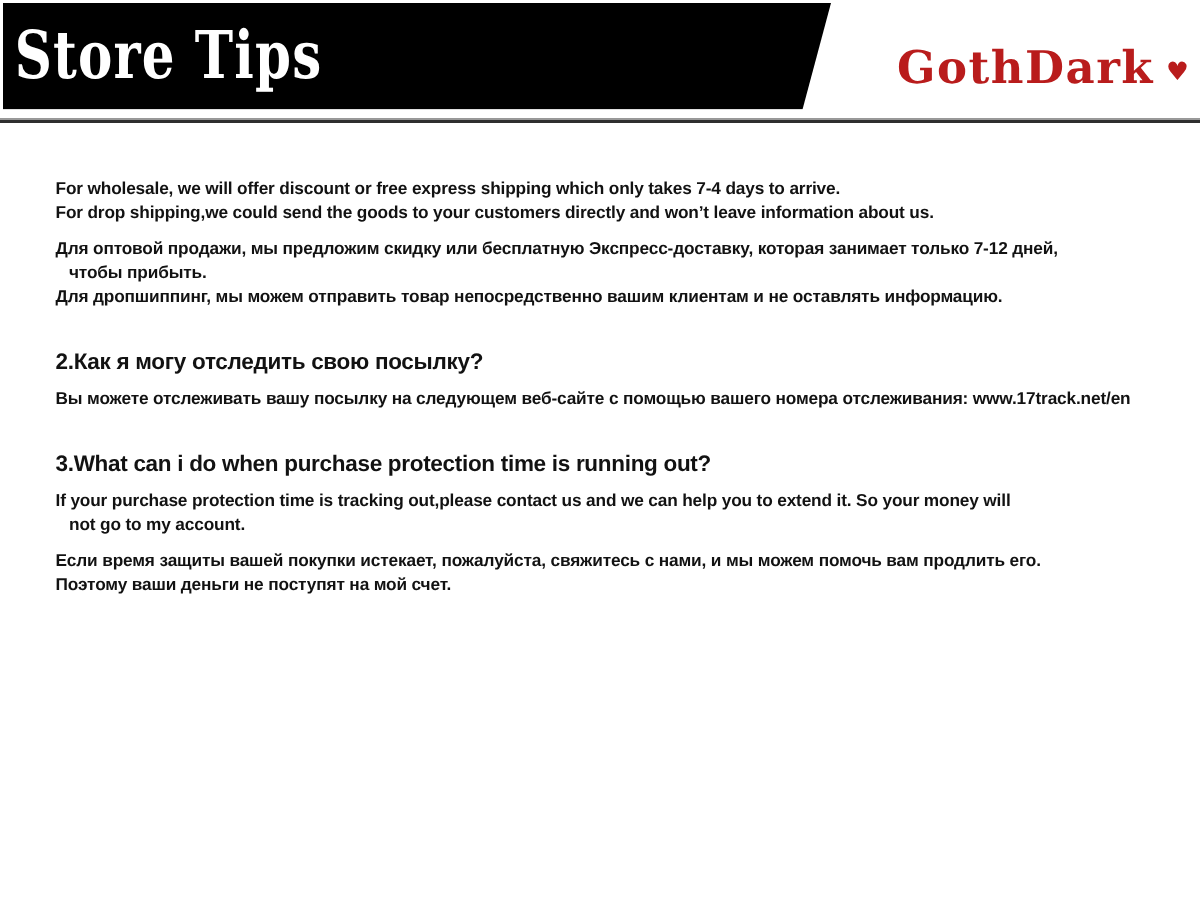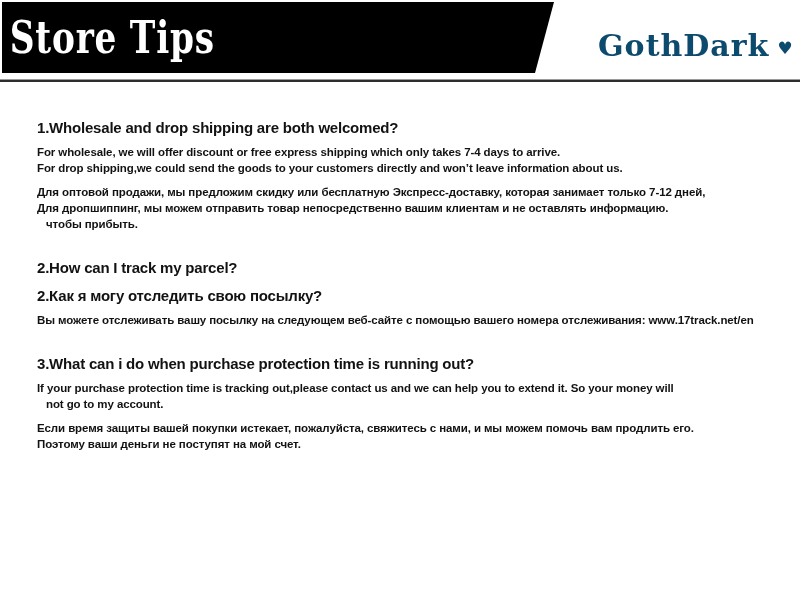--- a/index.html
+++ b/index.html
@@ -27,21 +27,21 @@
     font-size: 44px;
     line-height: 64px;
     padding-left: 10px;
     letter-spacing: 1px;
     transform: scaleX(0.78);
     transform-origin: left center;
     white-space: nowrap;
   }
   .brand {
     position: absolute; top: 28px; left: 598px;
-    color: #0c4a6e;
+    color: #b91c1c;
     font-family: "DejaVu Serif", serif;
     font-weight: bold;
     font-size: 30px;
     line-height: 32px;
     letter-spacing: 1px;
     white-space: nowrap;
     display: flex; align-items: center;
   }
   .heart { font-size: 17px; margin-left: 8px; margin-top: 4px; font-family: "DejaVu Sans", sans-serif; }
   .header-rule {
@@ -85,34 +85,32 @@
       <span>GothDark</span>
       <span class="heart">♥</span>
     </div>
     <div class="header-rule"></div>
   </div>
 
   <div class="content">
 
     <div class="section">
       <div class="qa-en">
-        <div class="q-heading">1.Wholesale and drop shipping are both welcomed?</div>
         <div class="a-line">For wholesale, we will offer discount or free express shipping which only takes 7-4 days to arrive.</div>
         <div class="a-line">For drop shipping,we could send the goods to your customers directly and won’t leave information about us.</div>
       </div>
       <div class="qa-ru">
         <div class="a-line">Для оптовой продажи, мы предложим скидку или бесплатную Экспресс-доставку, которая занимает только 7-12 дней,</div>
+        <div class="a-line indent">чтобы прибыть.</div>
         <div class="a-line">Для дропшиппинг, мы можем отправить товар непосредственно вашим клиентам и не оставлять информацию.</div>
-        <div class="a-line indent">чтобы прибыть.</div>
       </div>
     </div>
 
     <div class="section">
       <div class="qa-en">
-        <div class="q-heading">2.How can I track my parcel?</div>
       </div>
       <div class="qa-ru">
         <div class="q-heading">2.Как я могу отследить свою посылку?</div>
         <div class="a-line">Вы можете отслеживать вашу посылку на следующем веб-сайте с помощью вашего номера отслеживания: www.17track.net/en</div>
       </div>
     </div>
 
     <div class="section">
       <div class="qa-en">
         <div class="q-heading">3.What can i do when purchase protection time is running out?</div>

